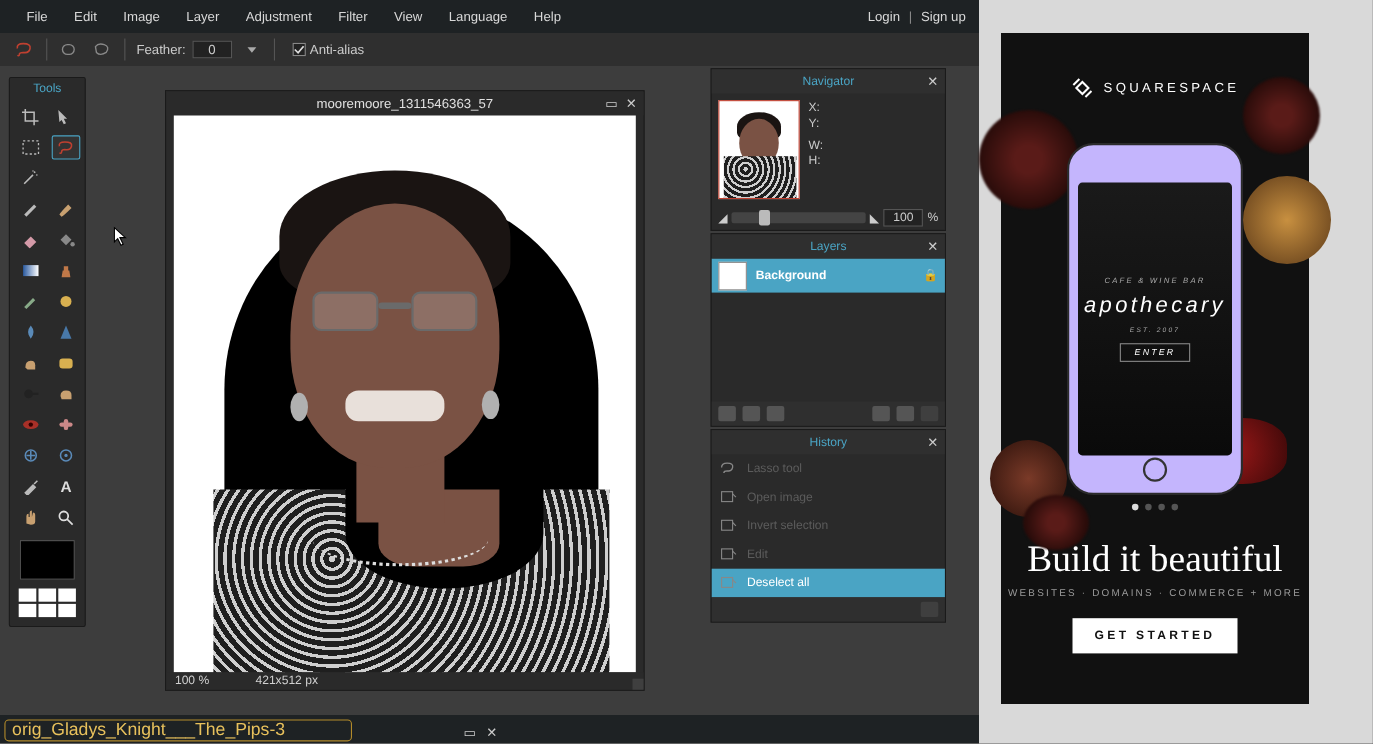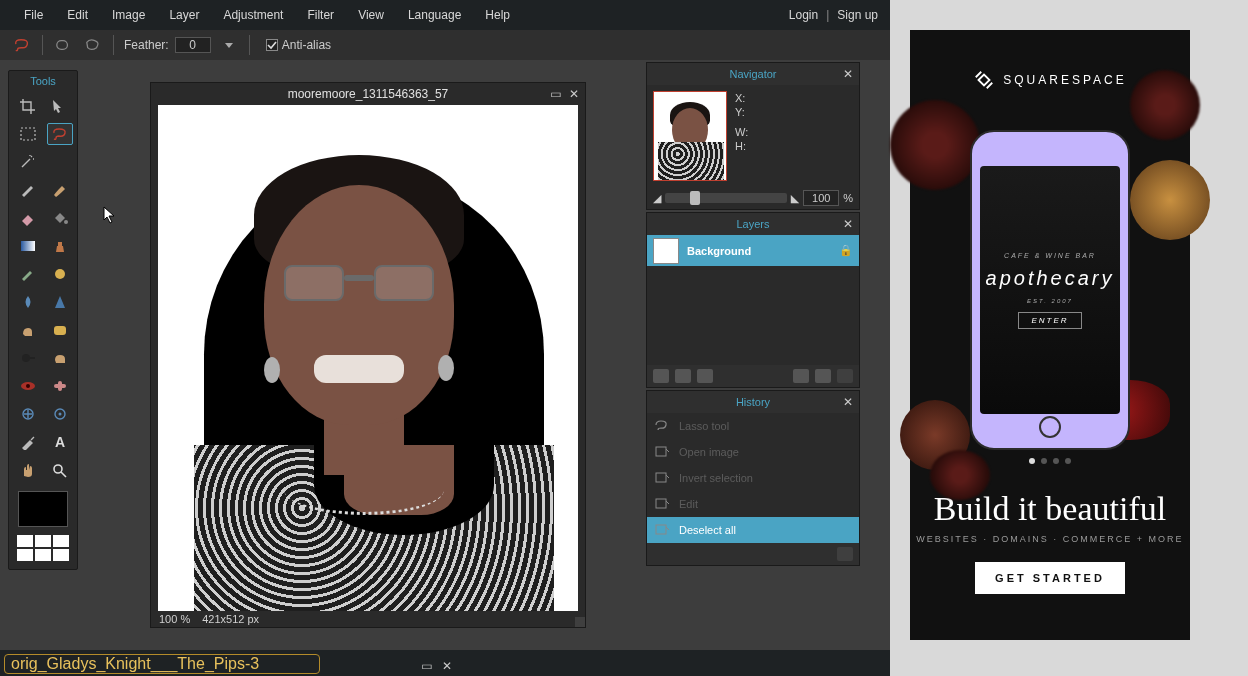--- a/index.html
+++ b/index.html
@@ -33,21 +33,21 @@
 .lens { position:absolute; width:60px; height:36px; border:2px solid #6a6a6a; border-radius:8px; background:rgba(200,200,200,0.25);}
 .lens.l { left:0;} .lens.r { right:0;}
 .bridge { position:absolute; left:60px; top:10px; width:30px; height:6px; background:#6a6a6a; border-radius:3px;}
 .mouth { position:absolute; left:150px; top:240px; width:90px; height:28px; background:#e8e0da; border-radius:12px;}
 .earring { position:absolute; width:16px; height:26px; background:#b0b0b0; border-radius:50%;}
 .earring.le { left:100px; top:242px;} .earring.re { left:274px; top:240px;}
 .necklace { position:absolute; left:120px; top:350px; width:160px; height:50px; border-bottom:3px dotted #ddd; border-radius:50%;}
 .dress { position:absolute; left:30px; top:330px; width:360px; height:210px; background:repeating-radial-gradient(circle at 30% 30%, #cfcfcf 0 3px, #1f1f1f 3px 8px);}
 .dress-neck { position:absolute; left:120px; top:-10px; width:180px; height:100px; background:#000; border-radius:0 0 50% 50%;}
 .neck2 { position:absolute; left:150px; top:0; width:110px; height:70px; background:#7a5244; border-radius:0 0 30% 30%;}
-.status { position:absolute; left:0; bottom:0; height:16px; width:100%; background:#2a2a2a; color:#d0d0d0; font-size:11px; display:flex; align-items:center; gap:12px; padding:0 8px;}
+.status { position:absolute; left:0; bottom:0; height:16px; width:100%; background:#2a2a2a; color:#d0d0d0; font-size:11px; display:flex; align-items:center; gap:42px; padding:0 8px;}
 .resize-grip { position:absolute; right:0; bottom:0; width:10px; height:10px; background:#3f3f3f;}
 .side-panels { position:absolute; right:30px; top:2px; width:214px;}
 .panel { background:#2a2a2a; border:1px solid #1a1a1a; margin-bottom:2px;}
 .panel-title { height:22px; background:#2f2f2f; color:#4aa4c4; font-size:11px; display:flex; align-items:center; justify-content:center; position:relative;}
 .panel-title .close { position:absolute; right:6px; color:#ccc; font-size:12px; cursor:pointer;}
 .nav-body { padding:6px; display:flex; gap:8px; }
 .nav-thumb { width:74px; height:90px; border:1px solid #c04030; background:#fff; position:relative; overflow:hidden;}
 .nav-thumb .mini-face { position:absolute; left:18px; top:16px; width:36px; height:44px; background:#7a5244; border-radius:50%;}
 .nav-thumb .mini-hair { position:absolute; left:16px; top:10px; width:40px; height:26px; background:#1a1412; border-radius:50% 50% 30% 30%;}
 .nav-thumb .mini-dress { position:absolute; left:4px; top:50px; width:66px; height:40px; background:repeating-radial-gradient(circle at 30% 30%, #cfcfcf 0 2px, #1f1f1f 2px 5px);}

